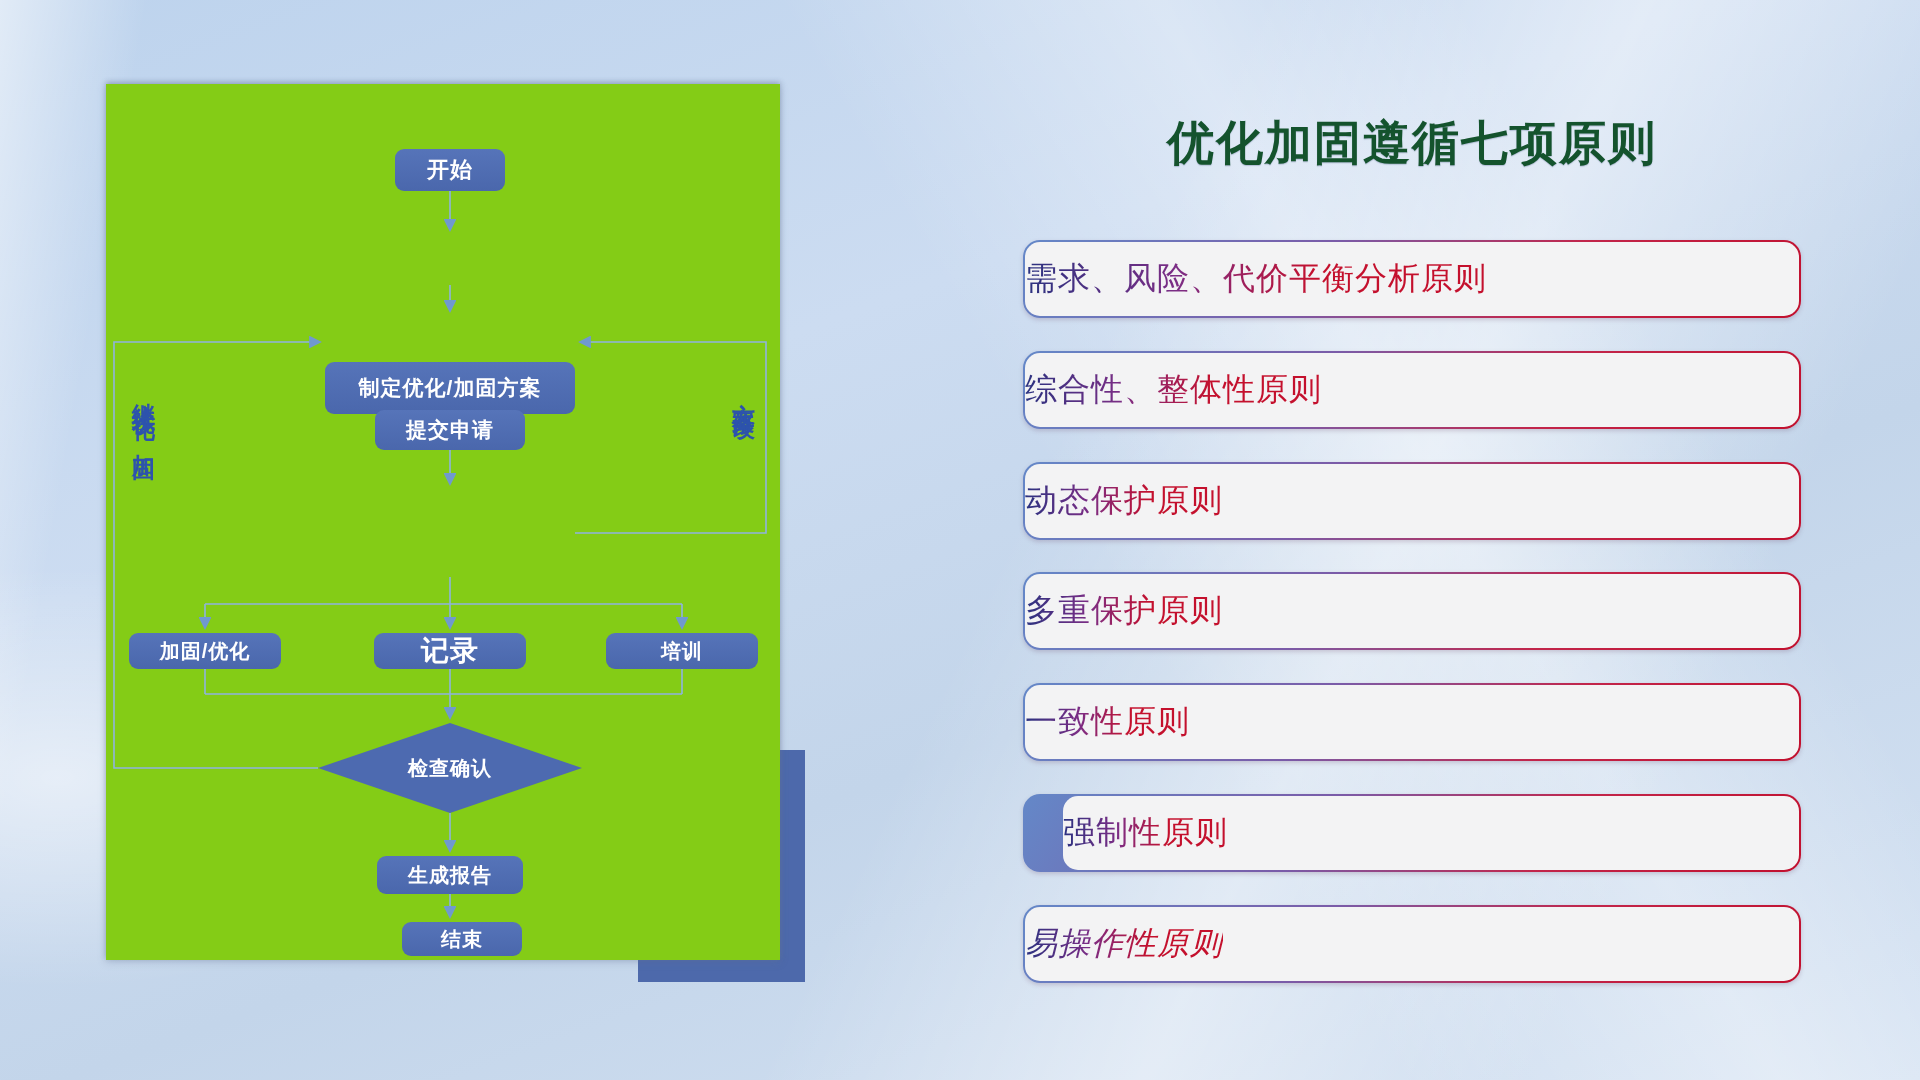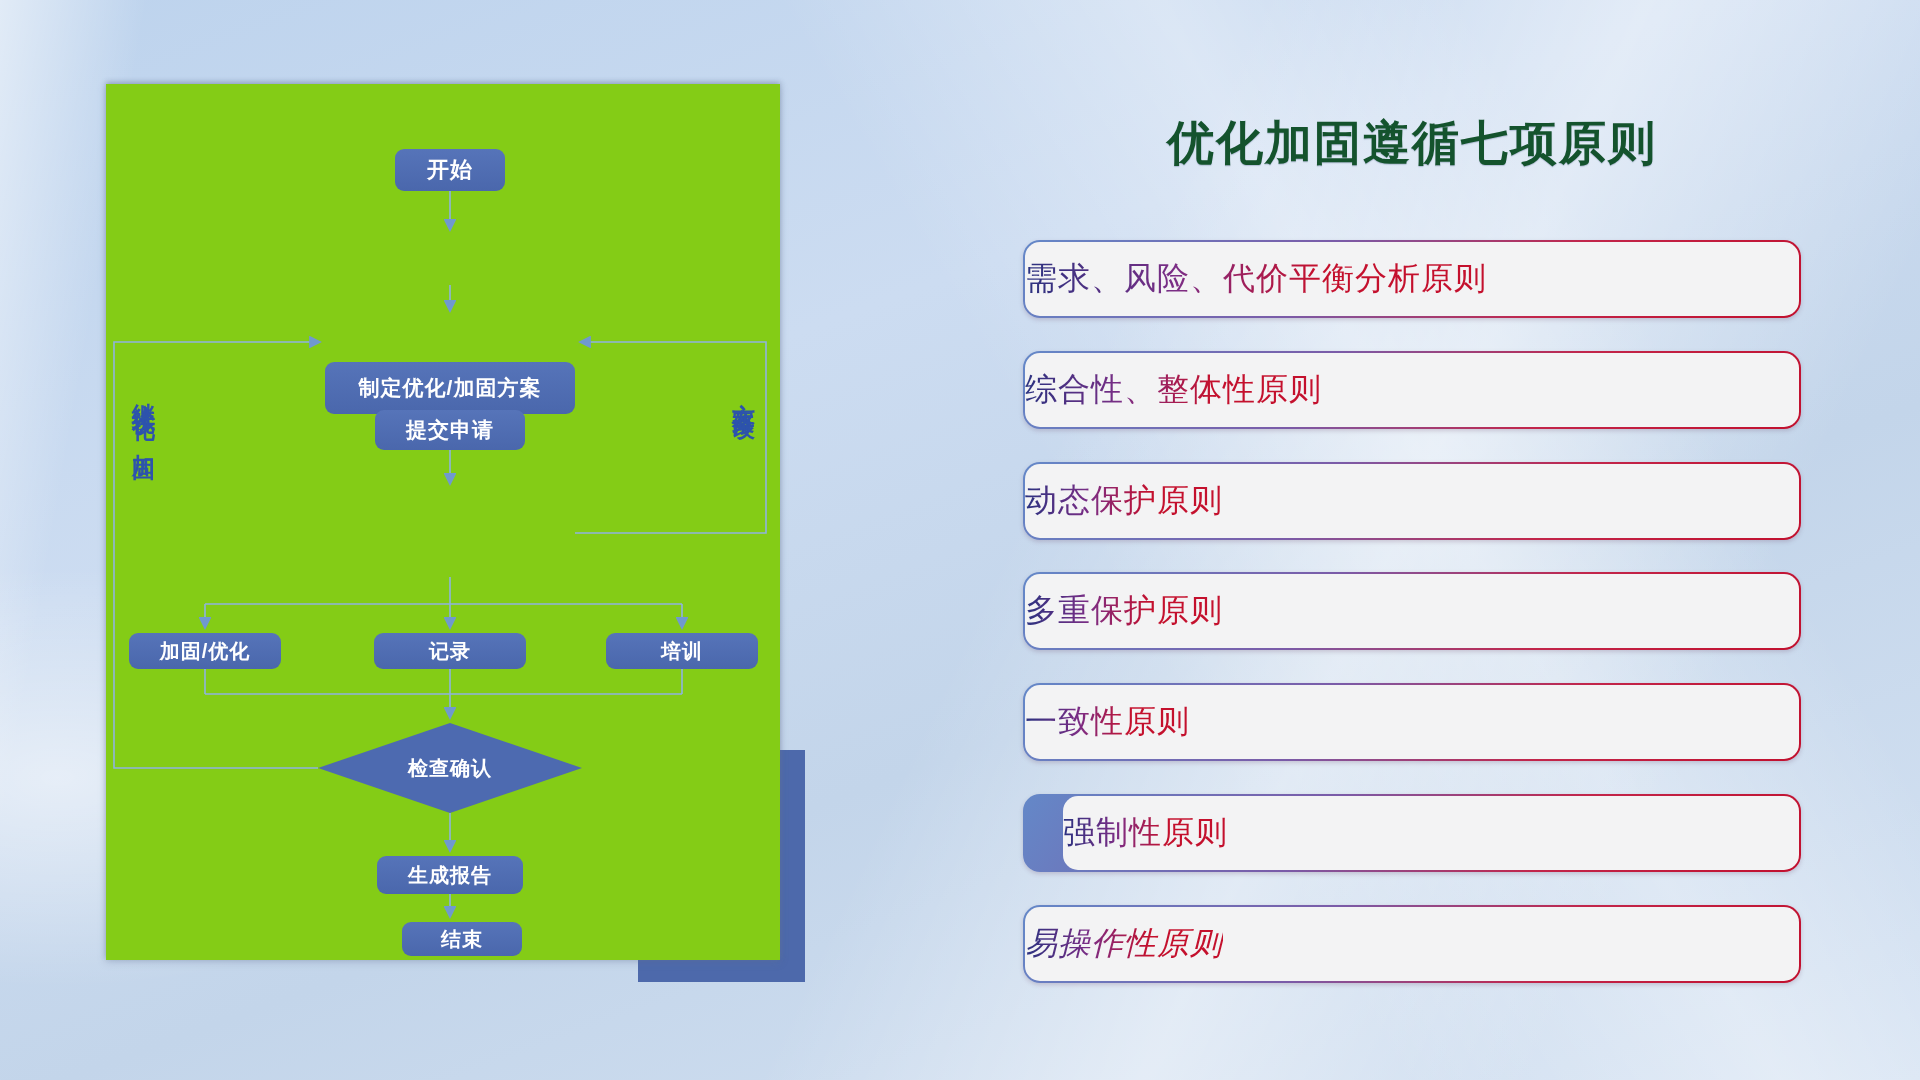--- a/index.html
+++ b/index.html
@@ -107,21 +107,21 @@
   <div class="node" style="left:289px; top:65px; width:110px; height:42px; font-size:22px;">开始</div>
 
 
   <div class="node" style="left:219px; top:232px; width:250px; height:52px;margin-top:46px;">制定优化/加固方案</div>
 
   <div class="node" style="left:269px; top:326px; width:150px; height:40px;">提交申请</div>
 
 
   <div class="node" style="left:23px; top:549px; width:152px; height:36px; font-size:20px;">加固/优化</div>
 
-  <div class="node" style="left:268px; top:549px; width:152px; height:36px; font-size:20px;text-align:right;">记录</div>
+  <div class="node" style="left:268px; top:549px; width:152px; height:36px; font-size:28px;text-align:right;">记录</div>
 
   <div class="node" style="left:500px; top:549px; width:152px; height:36px; font-size:20px;">培训</div>
 
   <div class="node diamond" style="left:212px; top:639px; width:264px; height:90px;">检查确认</div>
 
   <div class="node" style="left:271px; top:772px; width:146px; height:38px; font-size:20px;">生成报告</div>
 
   <div class="node" style="left:296px; top:838px; width:120px; height:34px; font-size:20px;">结束</div>
 
   <div class="vlabel" style="left:26px; top:300px;">继续优化/加固</div>

